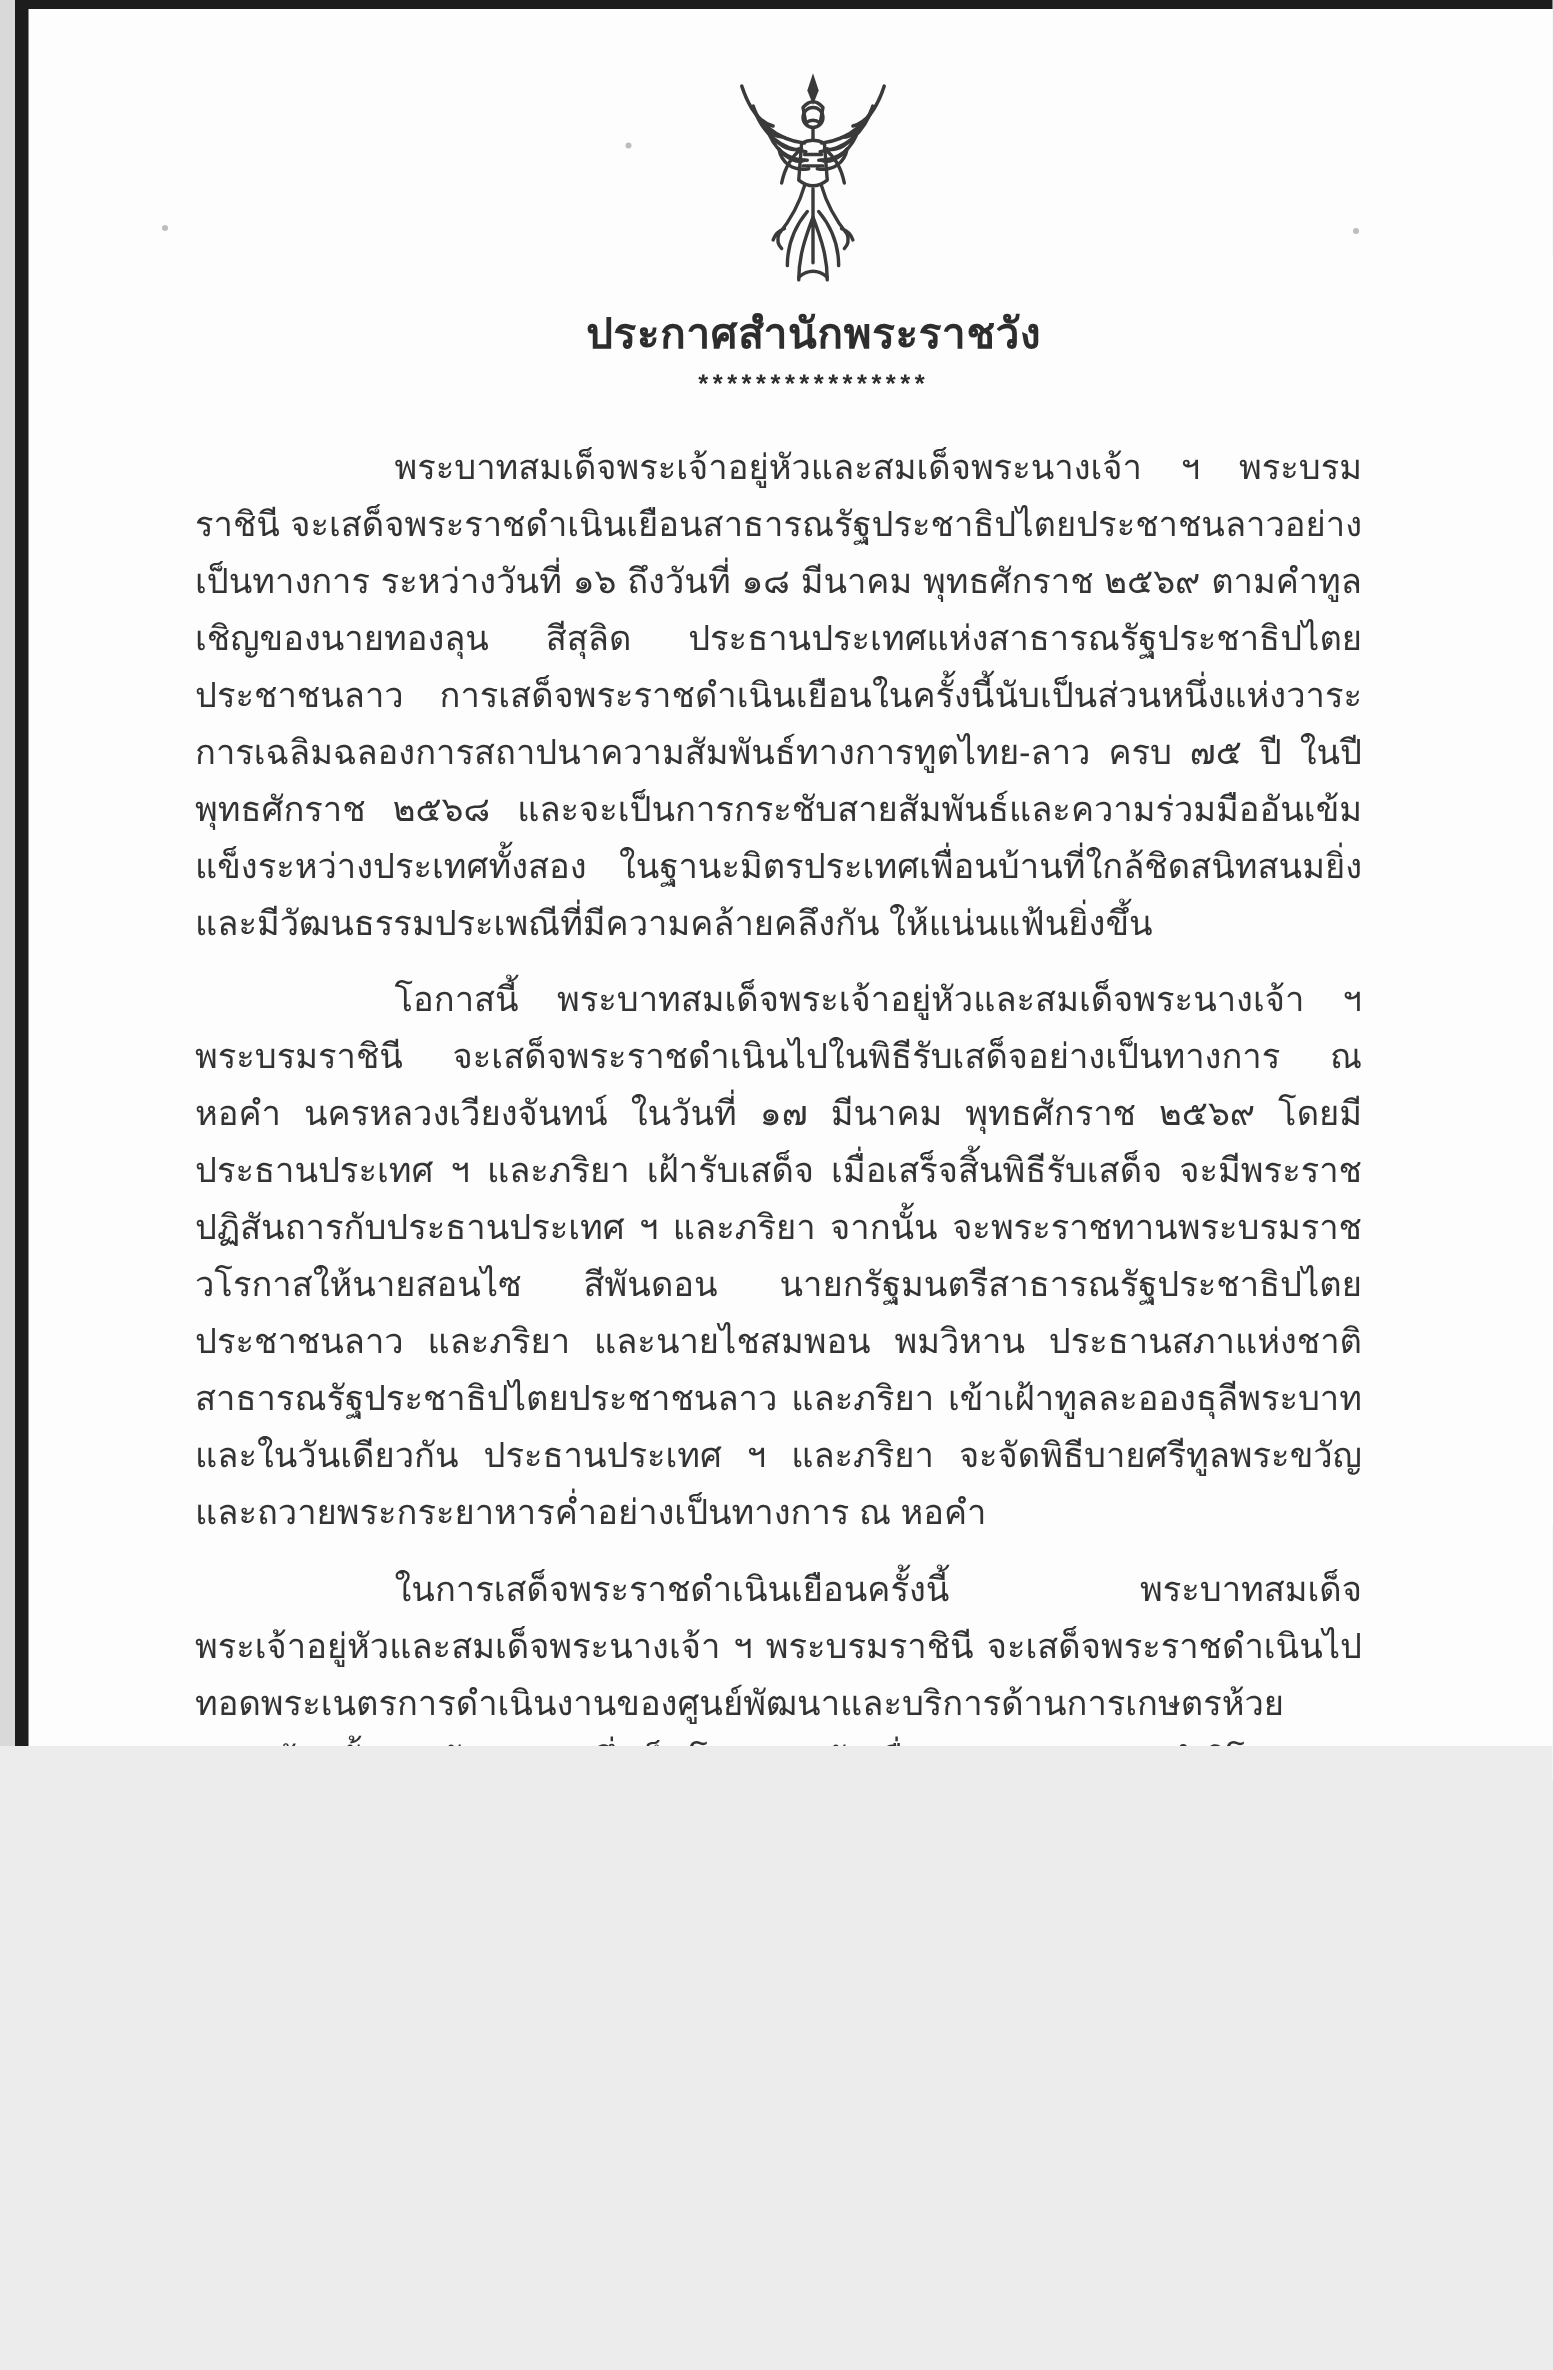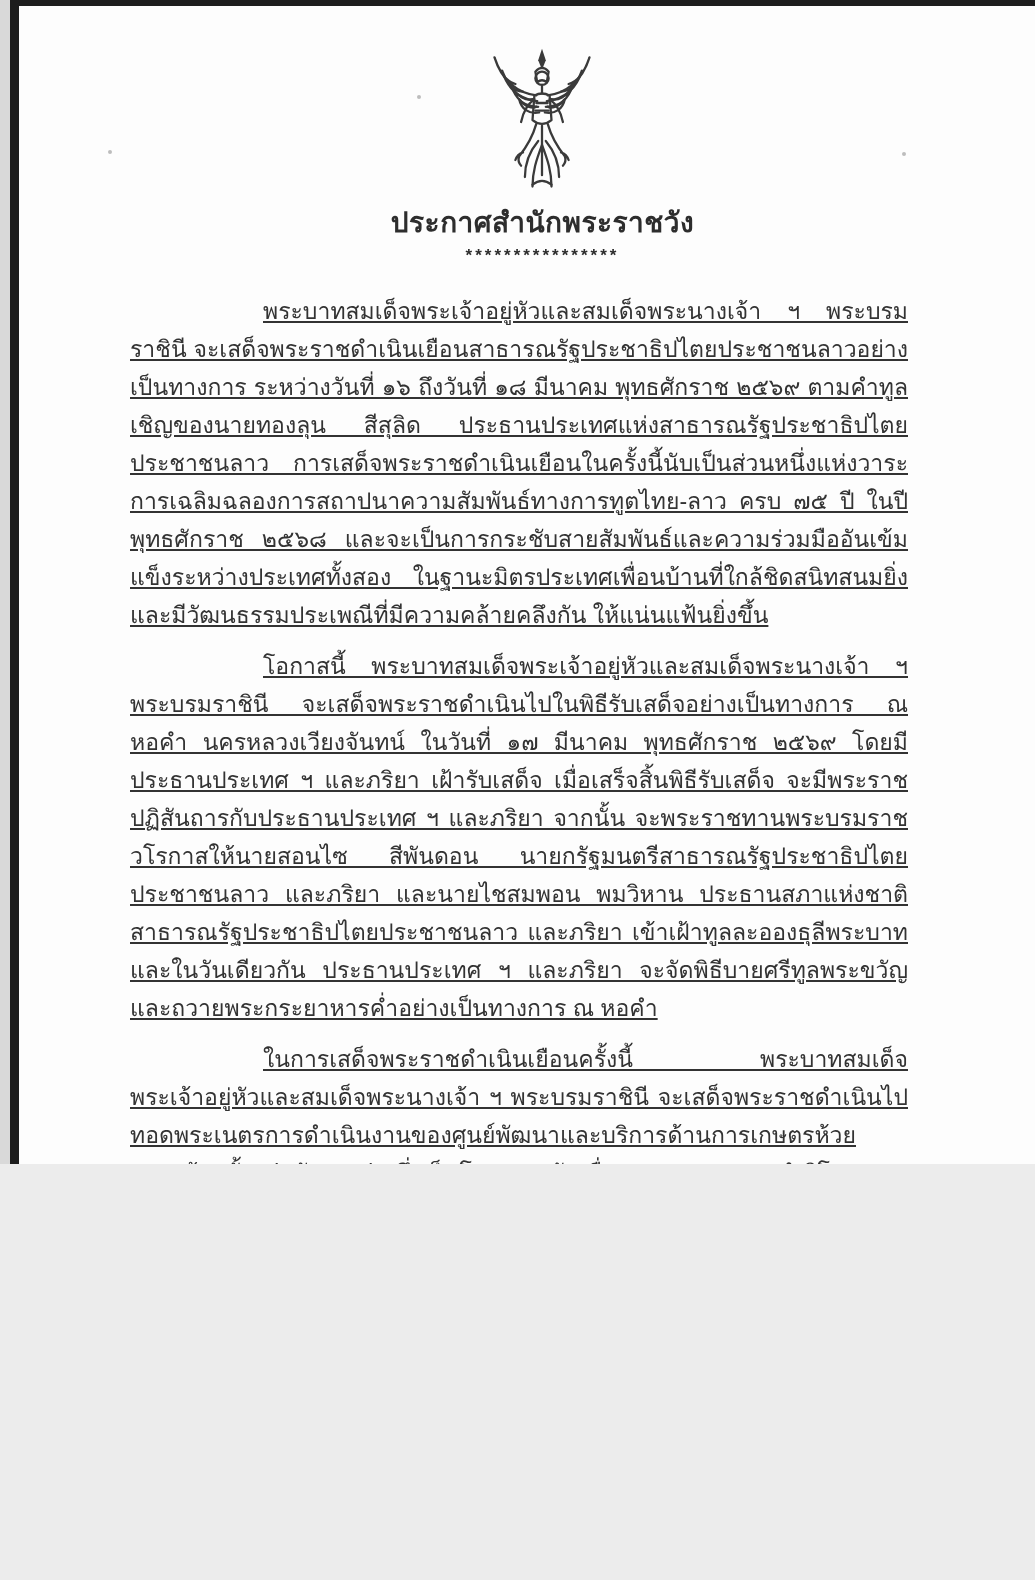--- a/index.html
+++ b/index.html
@@ -23,21 +23,21 @@
     text-align:center;font-size:28px;font-weight:600;color:#2d2d2d;letter-spacing:.5px;
   }
   .divider{
     position:absolute;left:0;top:246px;width:1085px;
     text-align:center;font-size:17px;color:#2d2d2d;letter-spacing:3px;font-weight:600;
   }
   .doc-body{
     position:absolute;left:130px;top:292px;width:778px;
     font-size:23px;line-height:38px;text-align:justify;color:#333;
   }
-  .doc-body p{margin:0 0 13px 0;text-indent:133px;text-decoration:underline;}
+  .doc-body p{margin:0 0 13px 0;text-indent:133px;}
 
   .seal-wrap{position:absolute;left:430px;top:1338px;width:560px;height:242px;}
   .seal-wrap svg{overflow:visible;}
 </style>
 </head>
 <body>
 
 <svg width="0" height="0" style="position:absolute" aria-hidden="true">
   <defs>
     <symbol id="garuda" viewBox="0 0 120 160">

